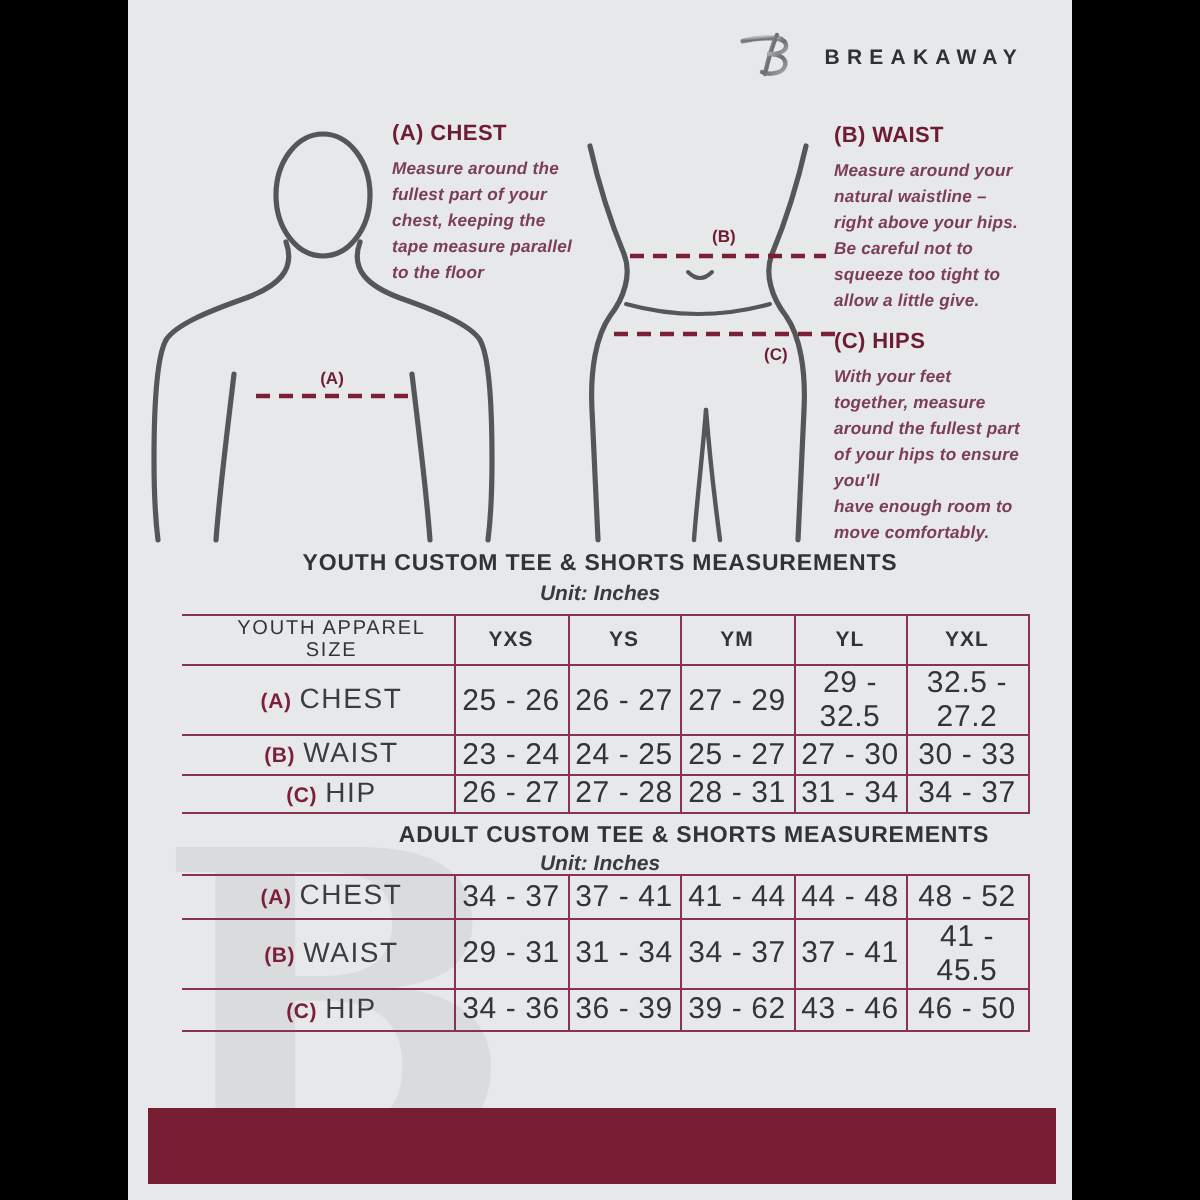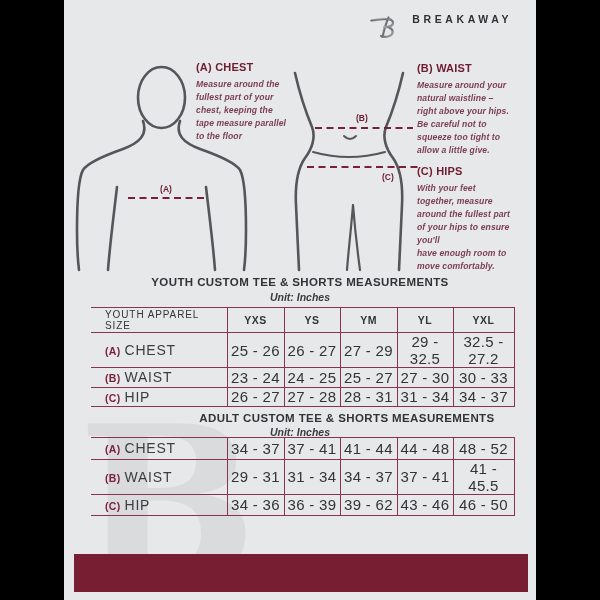--- a/index.html
+++ b/index.html
@@ -11,21 +11,21 @@
   .panel{
     position:absolute;left:64px;top:0;width:472px;height:600px;
     background:var(--panel-bg,#e7e8e9);overflow:hidden;
   }
   
   .hdr-title{
     position:absolute;left:24px;top:22px;
     font-size:13px;font-weight:800;letter-spacing:1.1px;color:var(--dark-text,#333437);
     white-space:pre;
   }
-  .brand{position:absolute;right:24px;top:13px;display:flex;align-items:flex-start;gap:16px;}
+  .brand{position:absolute;right:24px;top:13px;display:flex;align-items:center;gap:16px;}
   .brand-name{font-size:10.5px;font-weight:800;letter-spacing:3.6px;color:#2f3033;}
   
   .watermark{
     position:absolute;left:14px;top:398px;z-index:0;
     font-family:"DejaVu Serif",serif;font-weight:bold;
     font-size:212px;line-height:1;color:var(--watermark,#dadbdd);
     user-select:none;
   }
   
   .diagram{position:absolute;left:0;top:55px;width:472px;height:222px;z-index:1;}
@@ -64,21 +64,21 @@
   .tbl-youth{top:307px;} .tbl-adult{top:437px;}
   table.size td{
     padding:0;box-sizing:border-box;
     border-top:1.5px solid var(--maroon-border,#8a3350);
     text-align:center;vertical-align:middle;
     color:var(--dark-text,#333437);
   }
   table.size tr:last-child td{border-bottom:1.5px solid var(--maroon-border,#8a3350);}
   table.size td + td{border-left:1.2px solid var(--maroon-border,#8a3350);}
   table.size td:last-child{border-right:1.2px solid var(--maroon-border,#8a3350);}
-  table.size td.lbl{text-align:left;padding-left:14px;}
+  table.size td.lbl{text-align:center;padding-left:14px;}
   .col-head{font-size:10.5px;font-weight:800;color:#2f3033;letter-spacing:.5px;}
   .size-label{font-size:10px;color:#3c3d40;letter-spacing:.9px;}
   .row-key{font-weight:800;color:#7b1f3a;font-size:10.5px;letter-spacing:.3px;}
   .row-name{font-size:14px;color:#3c3d40;letter-spacing:.8px;margin-left:4px;}
   .val{font-size:15px;letter-spacing:.3px;}
   .tbl-youth tr.hd td{height:25px;} .tbl-youth tr.dr td{height:19.5px;}
   .tbl-adult tr.hd td{height:27px;} .tbl-adult tr.dr td{height:21.5px;}
   
   .footer-bar{
     position:absolute;left:10px;top:554px;width:454px;height:38px;

